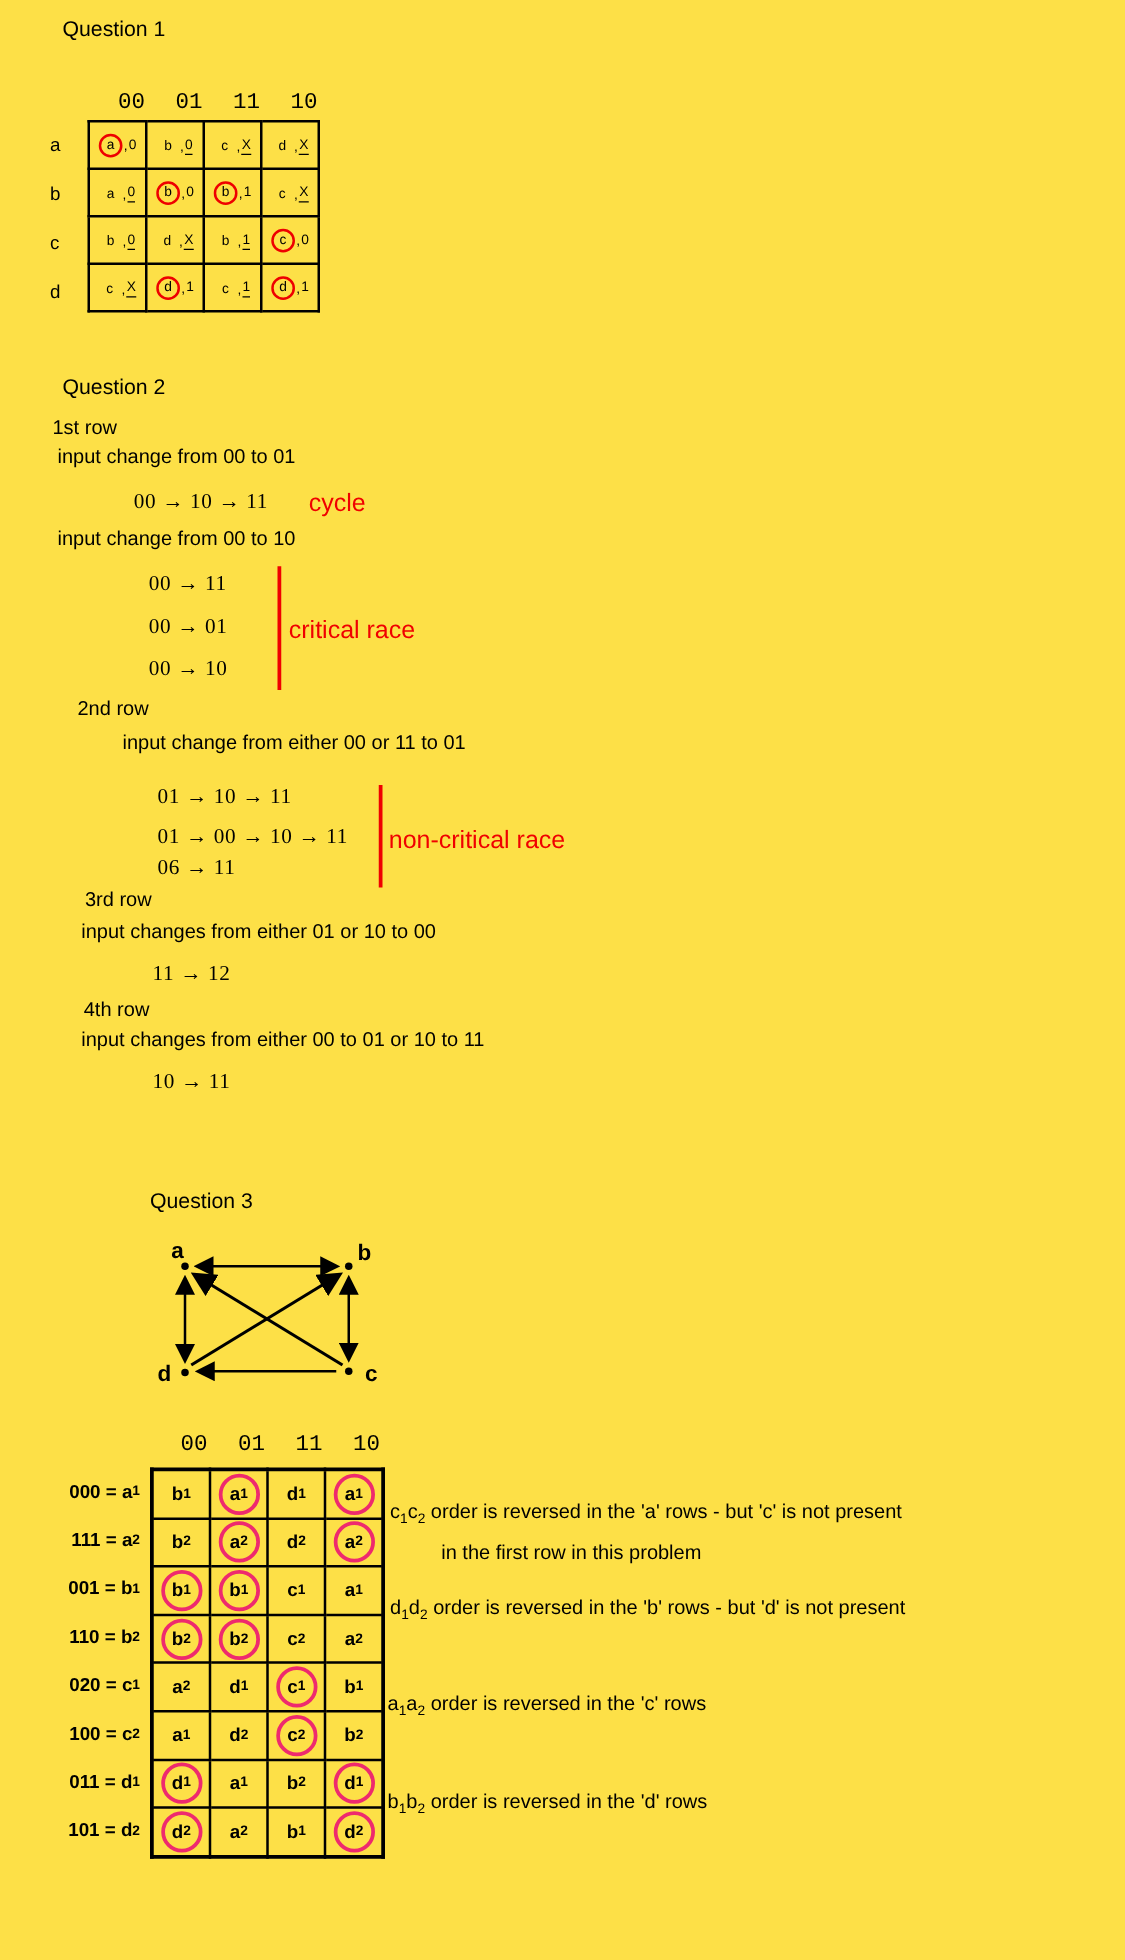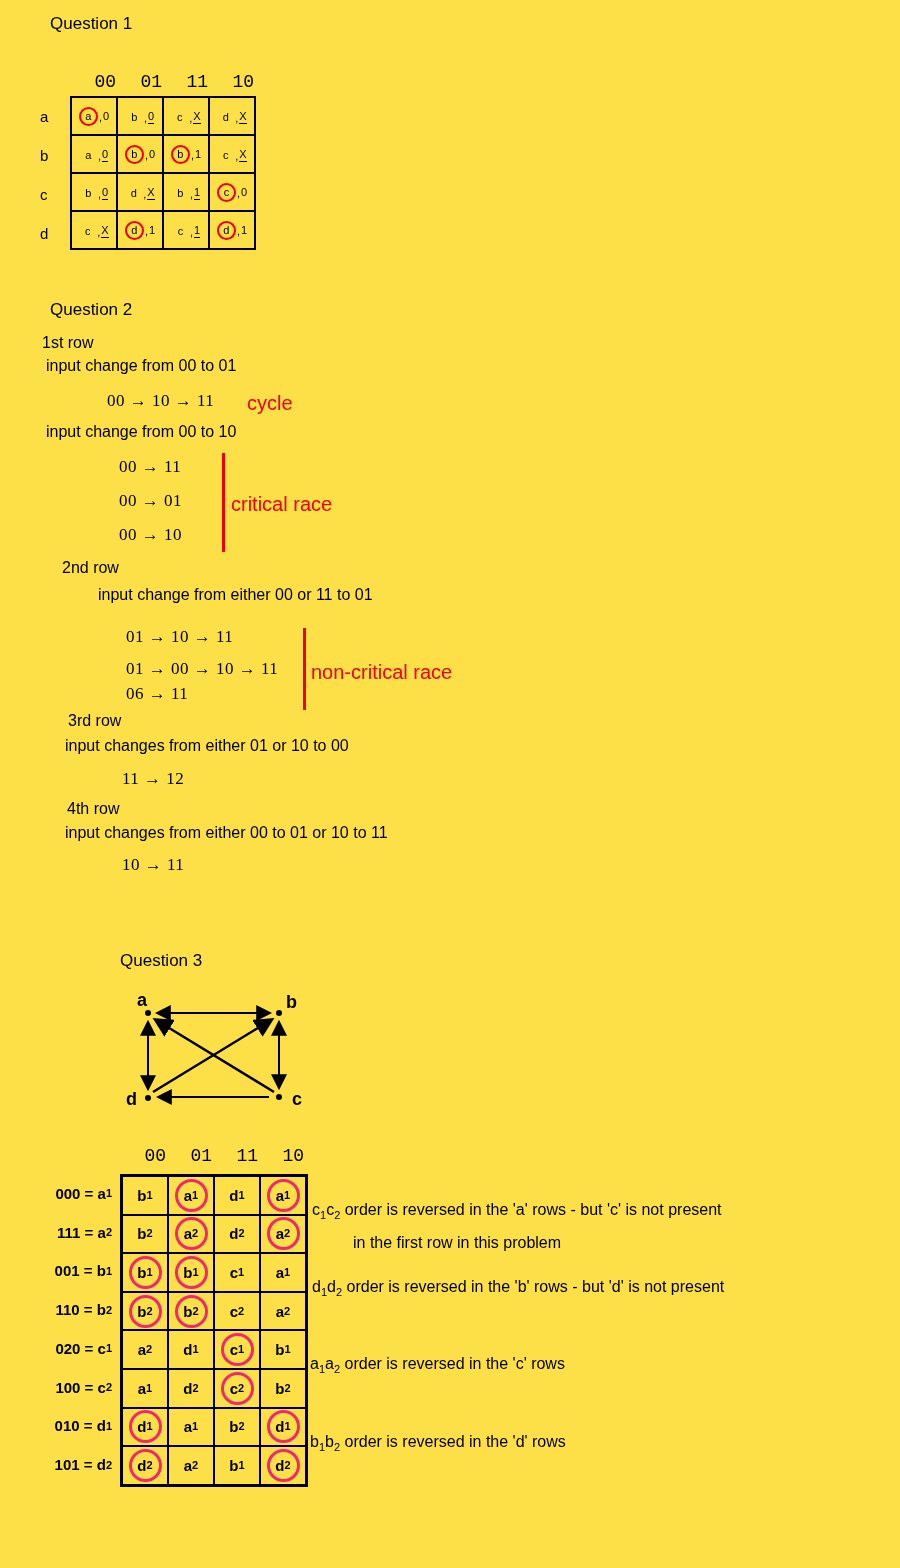--- a/index.html
+++ b/index.html
@@ -213,21 +213,21 @@
     <span class="hdrcell">10</span>
   </div>
 
   <div class="abs rowlabs q3labs" style="left:24px;top:1174px;width:88px;">
     <span class="rowlab r"><span>000 = </span>&nbsp;<span>a</span><sub>1</sub></span>
     <span class="rowlab r"><span>111 = </span>&nbsp;<span>a</span><sub>2</sub></span>
     <span class="rowlab r"><span>001 = </span>&nbsp;<span>b</span><sub>1</sub></span>
     <span class="rowlab r"><span>110 = </span>&nbsp;<span>b</span><sub>2</sub></span>
     <span class="rowlab r"><span>020 = </span>&nbsp;<span>c</span><sub>1</sub></span>
     <span class="rowlab r"><span>100 = </span>&nbsp;<span>c</span><sub>2</sub></span>
-    <span class="rowlab r"><span>010 = </span>&nbsp;<span>d</span><sub>1</sub></span>
+    <span class="rowlab r"><span>011 = </span>&nbsp;<span>d</span><sub>1</sub></span>
     <span class="rowlab r"><span>101 = </span>&nbsp;<span>d</span><sub>2</sub></span>
   </div>
 
   <table class="abs ft q3t" style="left:120px;top:1174px;">
     <tbody>
         <tr>
       <td><span class="q3w">
               <span>b</span>
               <sub>1</sub>
             </span></td>

